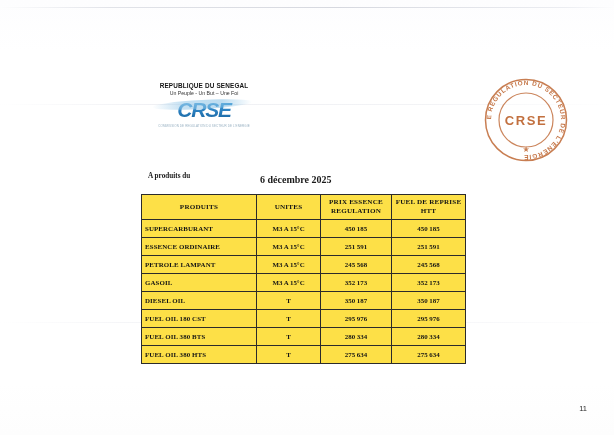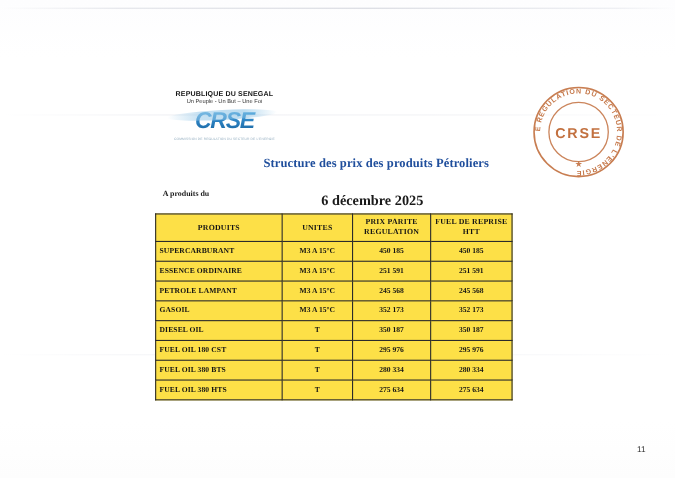--- a/index.html
+++ b/index.html
@@ -160,22 +160,21 @@
   }
   .date-label {
     position: absolute;
     left: 0;
     top: 0;
   }
   .date-value {
     position: absolute;
     left: 112px;
     top: 2px;
-    font-size: 13px;
-    margin-left: 32px;
+    font-size: 10px;
   }
 
   
   .price-table {
     position: absolute;
     left: 141px;
     top: 194px;
     width: 324px;
     border-collapse: collapse;
     table-layout: fixed;
@@ -252,42 +251,39 @@
       <circle cx="48" cy="48" r="40.5" fill="none" stroke="#c2703f" stroke-width="1.5" opacity="0.9"></circle>
       <circle cx="48" cy="48" r="27" fill="none" stroke="#c2703f" stroke-width="1.2" opacity="0.85"></circle>
       <text font-family="Liberation Sans, sans-serif" font-size="6.4" font-weight="bold" fill="#c2703f" letter-spacing="0.8" opacity="0.95">
         <textPath href="#ringpath" startOffset="25%" text-anchor="middle">COMMISSION DE REGULATION DU SECTEUR DE L'ENERGIE</textPath>
       </text>
       <text x="48" y="80" font-family="Liberation Sans, sans-serif" font-size="8" fill="#c2703f" text-anchor="middle" opacity="0.9">★</text>
     </svg>
     <div class="stamp-core">CRSE</div>
   </div>
 
-  <div class="doc-title">
-    <span class="title-pad">Structure des prix des produits Pétroliers</span>
-  </div>
 
   <div class="date-row">
     <span class="date-label">A produits du</span>
     <span class="date-value">6 décembre 2025</span>
   </div>
 
   <table class="price-table">
     <colgroup>
       <col class="col-prod">
         <col class="col-unit">
         <col class="col-ppi">
         <col class="col-prht">
     </colgroup>
     <thead>
       <tr>
         <th>PRODUITS</th>
         <th>UNITES</th>
         <th>
-          <div>PRIX PARITE</div>
+          <div>PRIX ESSENCE</div>
           <div>REGULATION</div>
         </th>
         <th>
           <div>FUEL DE REPRISE</div>
           <div>HTT</div>
         </th>
       </tr>
     </thead>
     <tbody id="price-table-body">
         <tr>

